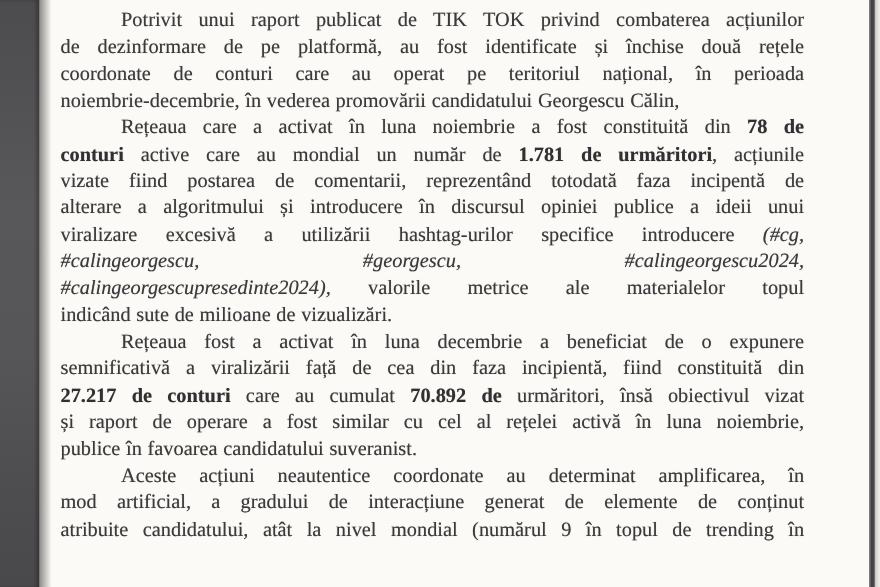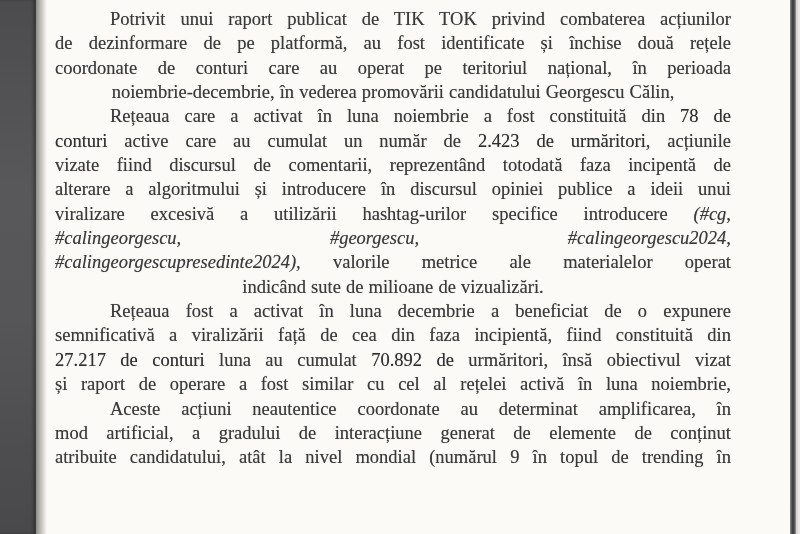--- a/index.html
+++ b/index.html
@@ -45,61 +45,62 @@
     width: 676px;
     color: var(--text-color, #3a3a3d);
     font-size: 18.5px;
     filter: blur(0.35px);
     text-shadow: 0 0 0.7px rgba(58,58,61,0.55);
     word-spacing: 0.5px;
   }
   .line {
     height: 24.35px;
     line-height: 24.35px;
-    text-align: center;
+    text-align: left;
     white-space: normal;
   }
   .line.just {
     text-align: justify;
     text-align-last: justify;
   }
   .line.indent {
     text-indent: 55px;
   }
   .b {
-    font-weight: normal;
+    font-weight: bold;
     color: var(--bold-color, #303033);
   }
   .i {
     font-style: italic;
     font-family: Liberation Serif, serif;
   }
 </style>
 </head>
 <body>
 
 <div class="scan-sidebar"></div>
 <div class="sidebar-shadow-strip"></div>
 
 <div class="text-column">
     <div class="line indent just"><span>Potrivit unui raport publicat de TIK TOK privind combaterea acțiunilor</span></div>
     <div class="line just"><span>de dezinformare de pe platformă, au fost identificate și închise două rețele</span></div>
     <div class="line just"><span>coordonate de conturi care au operat pe teritoriul național, în perioada</span></div>
     <div class="line"><span>noiembrie-decembrie, în vederea promovării candidatului Georgescu Călin,</span></div>
     <div class="line indent just"><span>Rețeaua care a activat în luna noiembrie a fost constituită din </span><span class="b">78 de</span></div>
-    <div class="line just"><span class="b">conturi</span><span> active care au cumulat un număr de </span><span class="b">2.423 de urmăritori</span><span>, acțiunile</span></div>
-    <div class="line just"><span>vizate fiind discursul de comentarii, reprezentând totodată faza incipentă de</span></div>
+    <div class="line just"><span class="b">conturi</span><span> active care au mondial un număr de </span><span class="b">1.781 de urmăritori</span><span>, acțiunile</span></div>
+    <div class="line just"><span>vizate fiind postarea de comentarii, reprezentând totodată faza incipentă de</span></div>
     <div class="line just"><span>alterare a algoritmului și introducere în discursul opiniei publice a ideii unui</span></div>
     <div class="line just"><span>viralizare excesivă a utilizării hashtag-urilor specifice introducere </span><span class="i">(#cg,</span></div>
     <div class="line just"><span class="i">#calingeorgescu, #georgescu, #calingeorgescu2024,</span></div>
-    <div class="line just"><span class="i">#calingeorgescupresedinte2024),</span><span> valorile metrice ale materialelor operat</span></div>
+    <div class="line just"><span class="i">#calingeorgescupresedinte2024),</span><span> valorile metrice ale materialelor topul</span></div>
     <div class="line"><span>indicând sute de milioane de vizualizări.</span></div>
     <div class="line indent just"><span>Rețeaua fost a activat în luna decembrie a beneficiat de o expunere</span></div>
     <div class="line just"><span>semnificativă a viralizării față de cea din faza incipientă, fiind constituită din</span></div>
-    <div class="line just"><span class="b">27.217 de conturi</span><span> luna au cumulat </span><span class="b">70.892 de</span><span> urmăritori, însă obiectivul vizat</span></div>
+    <div class="line just"><span class="b">27.217 de conturi</span><span> care au cumulat </span><span class="b">70.892 de</span><span> urmăritori, însă obiectivul vizat</span></div>
     <div class="line just"><span>și raport de operare a fost similar cu cel al rețelei activă în luna noiembrie,</span></div>
+    <div class="line"><span>publice în favoarea candidatului suveranist.</span></div>
     <div class="line indent just"><span>Aceste acțiuni neautentice coordonate au determinat amplificarea, în</span></div>
     <div class="line just"><span>mod artificial, a gradului de interacțiune generat de elemente de conținut</span></div>
     <div class="line just"><span>atribuite candidatului, atât la nivel mondial (numărul 9 în topul de trending în</span></div>
   </div>
 
 <div class="right-scan-line"></div>
 <div class="right-edge-strip"></div>
 
 </body></html>

